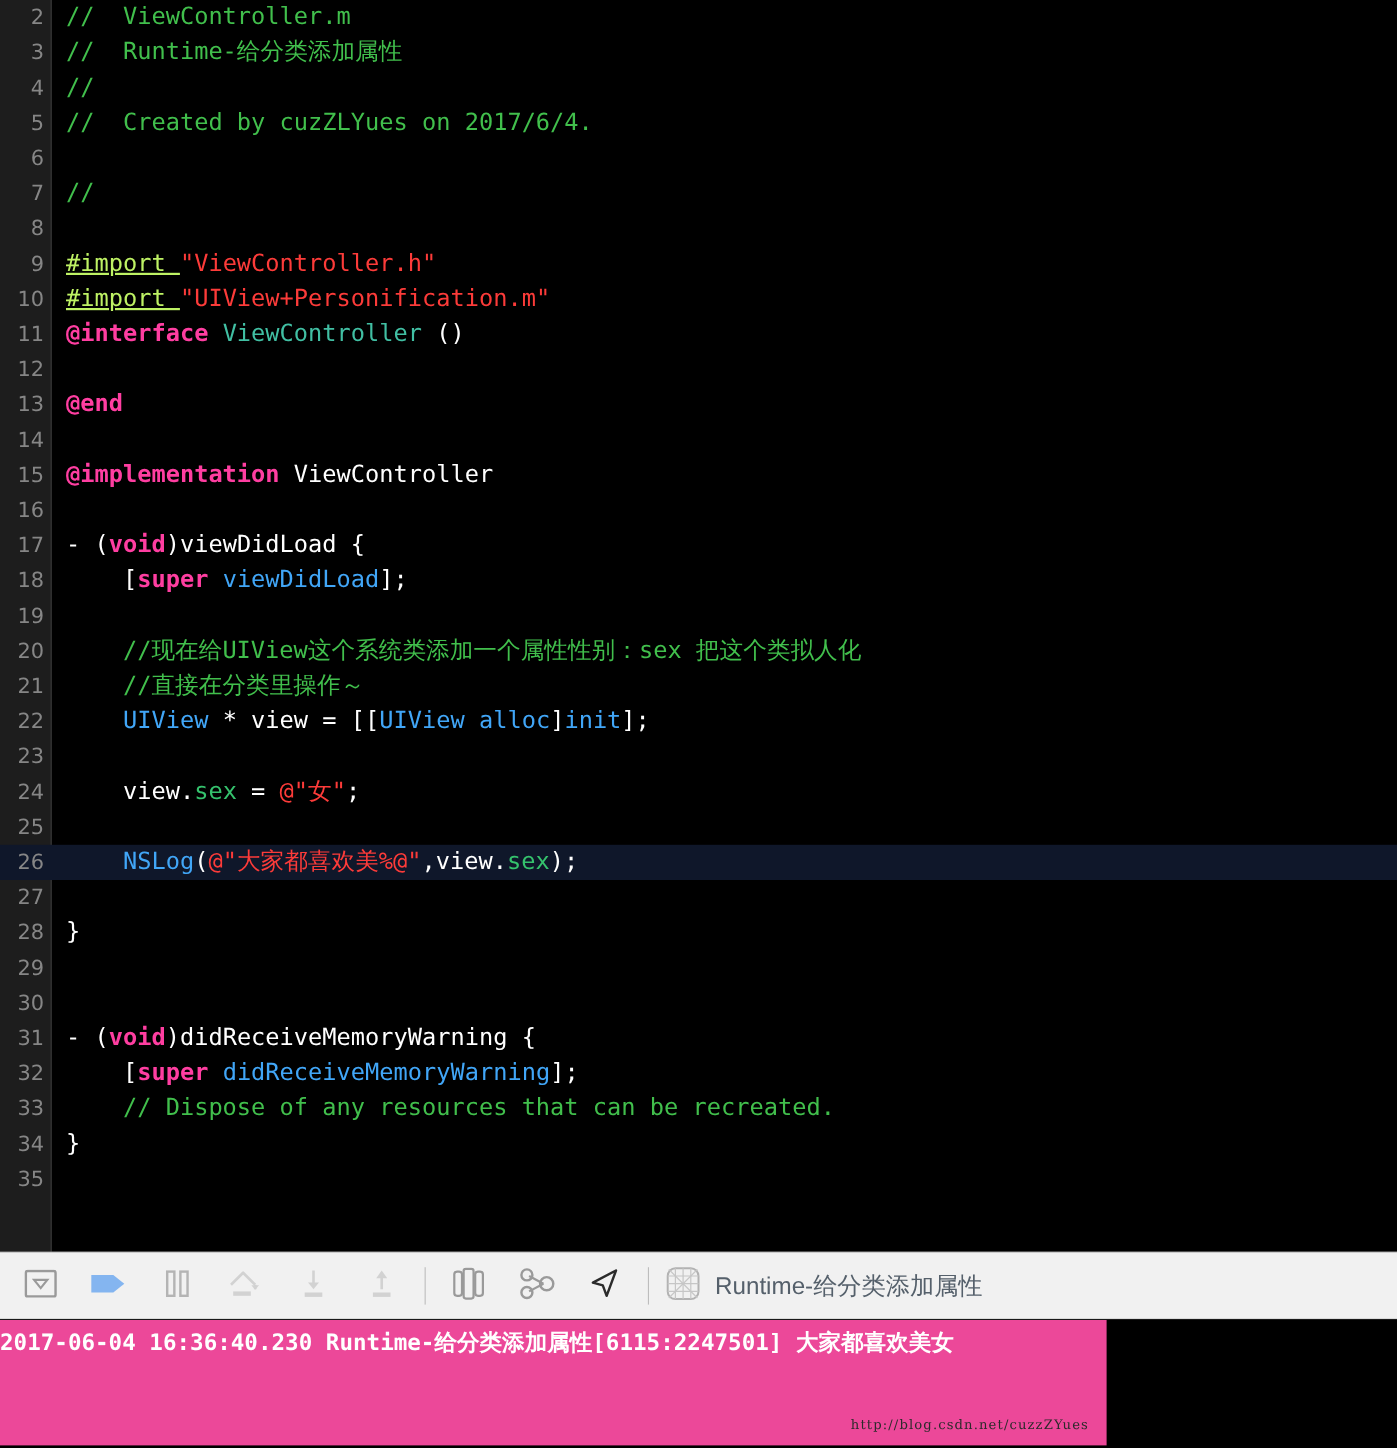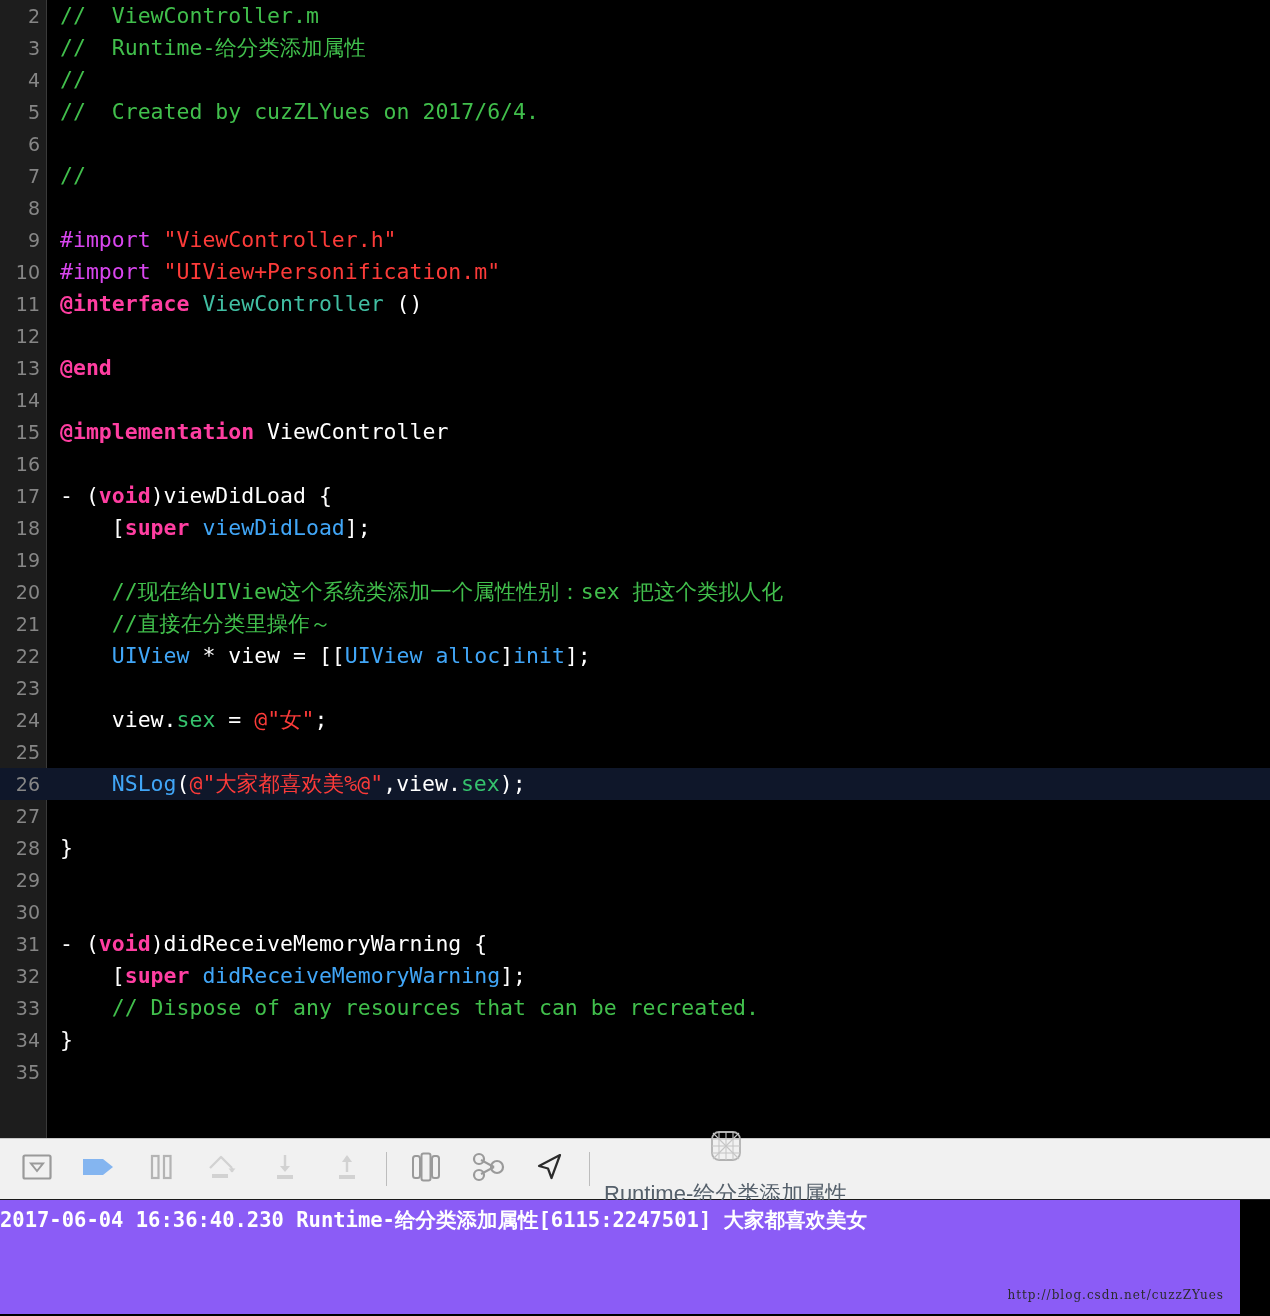--- a/index.html
+++ b/index.html
@@ -58,21 +58,21 @@
   }
   .row .src {
     position: absolute;
     left: 60px;
     top: 0;
     color: #ffffff;
   }
 
   
   .c-comment { color: #41bf4c; }
-  .c-pre     { color: #d946ef; }
+  .c-pre     { color: #bef264; text-decoration: underline; }
   .c-string  { color: #fc3b39; }
   .c-key     { color: #ff3ea1; font-weight: bold; }
   .c-type    { color: #41bfa3; }
   .c-class   { color: #41a6f7; text-align: center; }
   .c-method  { color: #41a6f7; margin-top: 23px; }
   .c-prop    { color: #35c26d; }
   .c-plain   { color: #ffffff; }
 
   
   .toolbar {
@@ -100,35 +100,34 @@
     height: 34px;
     background: #bdbdbd;
     margin: 0 8px;
     flex: 0 0 auto;
   }
   .tb-crumb {
     display: flex;
     align-items: center;
     gap: 12px;
     margin-left: 6px;
-    flex-direction: column;
   }
   .tb-crumb .crumb-label {
     font-family: "Liberation Sans", sans-serif;
     font-size: 22px;
     color: #55606b;
     white-space: nowrap;
   }
 
   
   .console {
     position: relative;
-    width: 1240px;
+    width: 1006px;
     height: 114px;
-    background: #8b5cf6;
+    background: #ec4899;
     overflow: hidden;
   }
   .console-line {
     position: absolute;
     left: 0;
     top: 6px;
     color: #ffffff;
     font-family: "DejaVu Sans Mono", "Liberation Mono", monospace;
     font-weight: bold;
     font-size: 20.5px;

